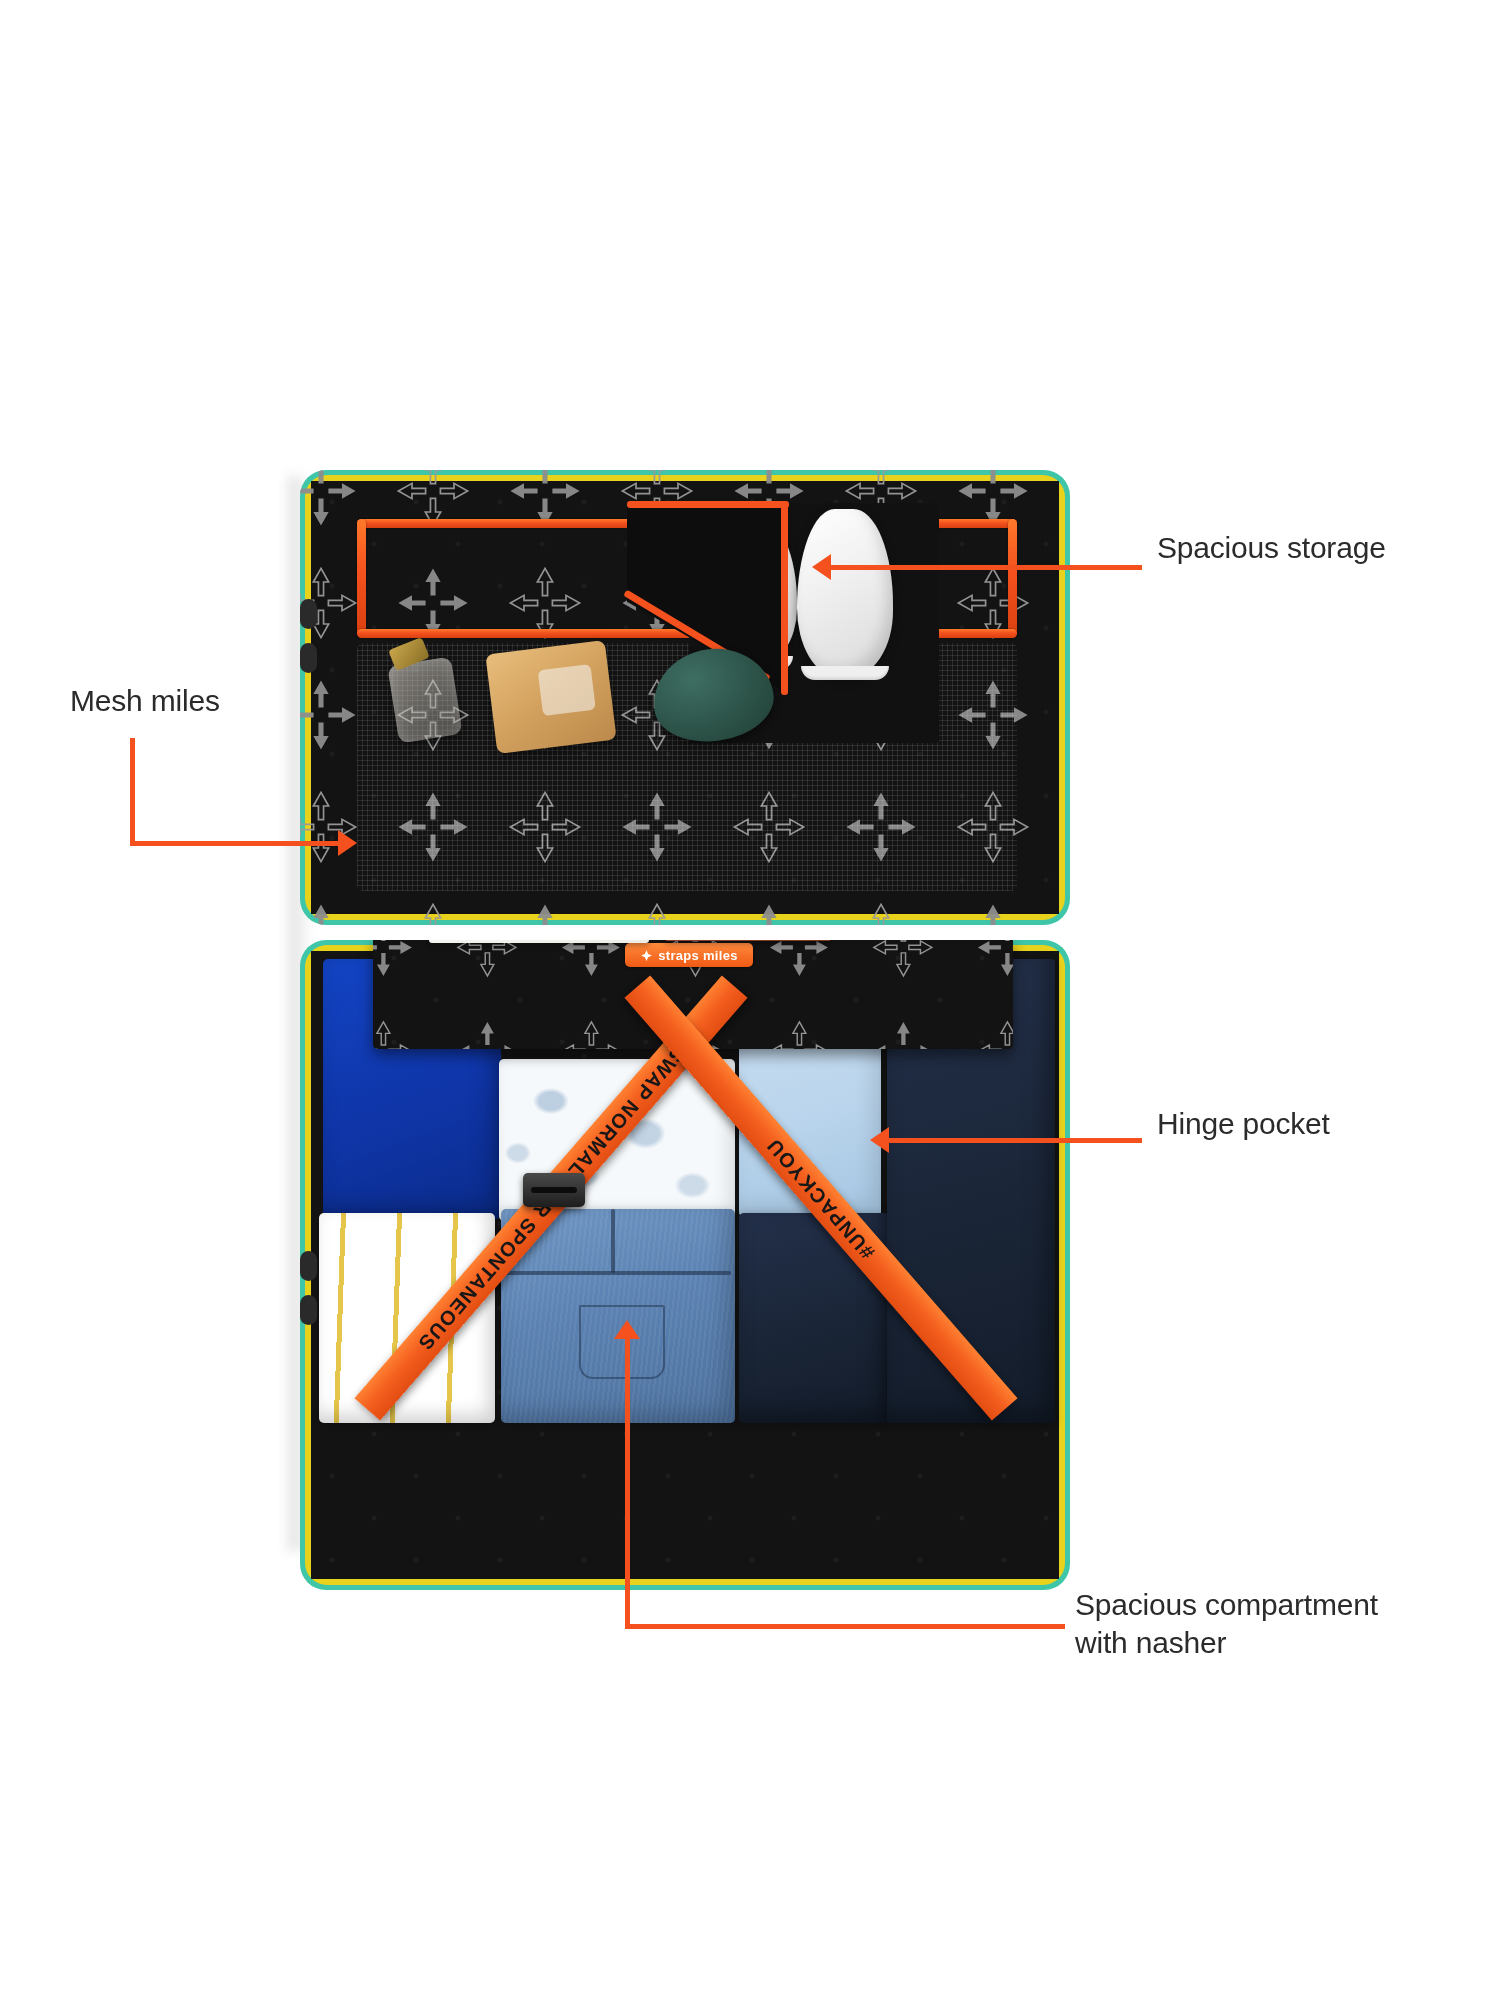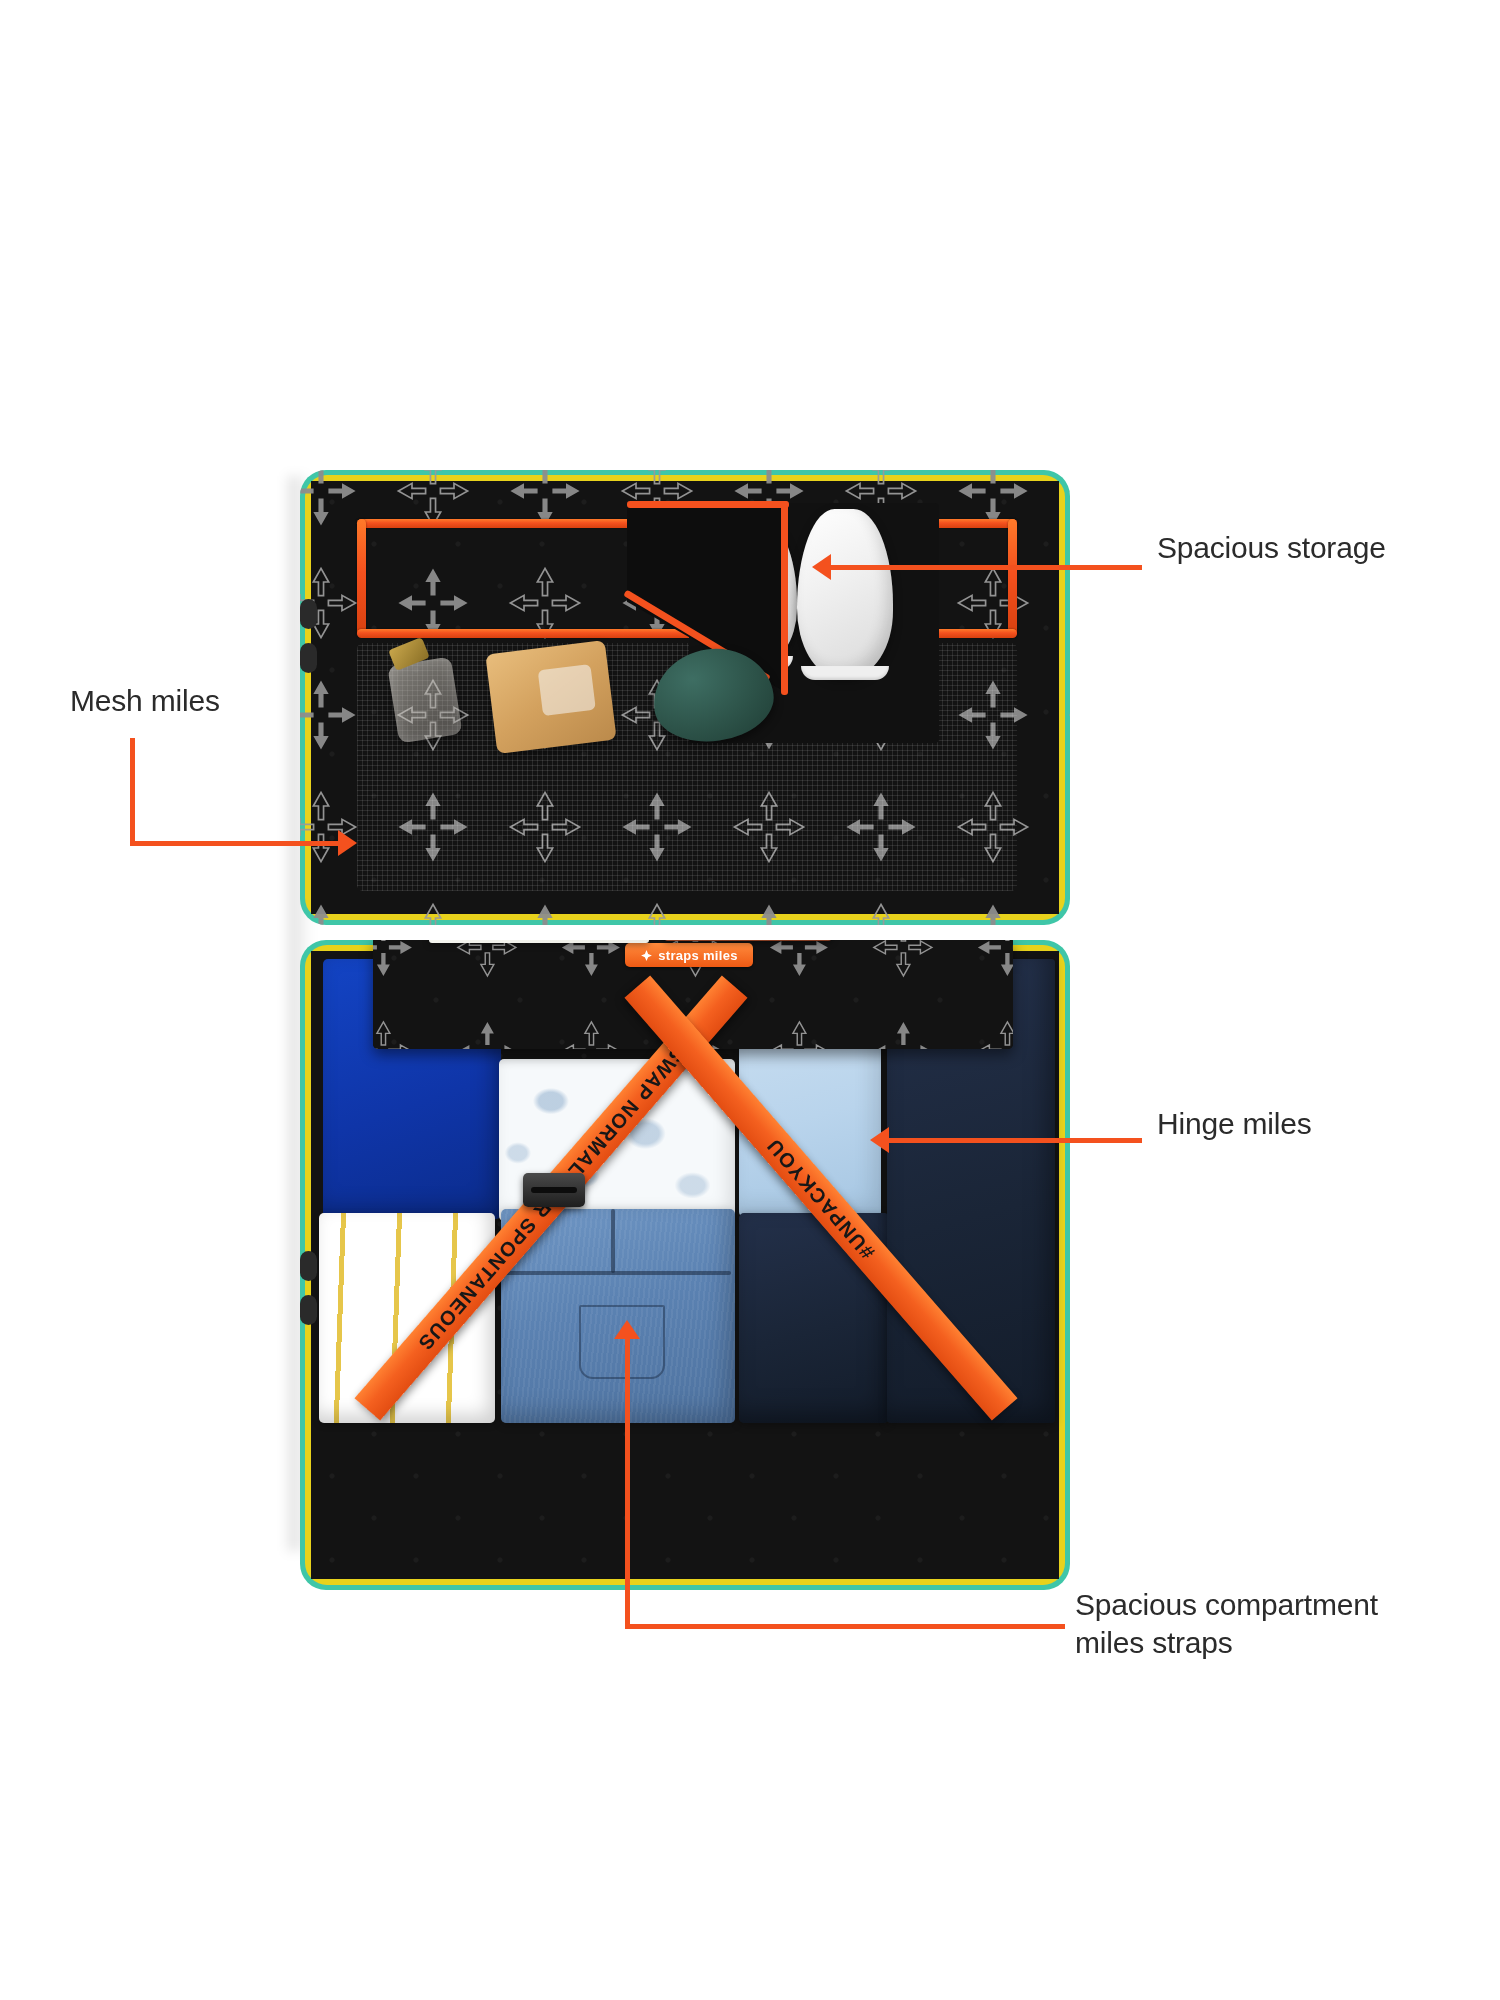--- a/index.html
+++ b/index.html
@@ -1341,21 +1341,21 @@
 
   <div class="callout" id="label-zippered">
     <div>Spacious storage</div>
   </div>
 
   <div class="callout" id="label-mesh">
     <div>Mesh miles</div>
   </div>
 
   <div class="callout" id="label-hinge">
-    <div>Hinge miles</div>
+    <div>Hinge pocket</div>
   </div>
 
   <div class="callout" id="label-straps">
     <div>Spacious compartment</div>
-    <div>miles straps</div>
+    <div>with nasher</div>
   </div>
 
 </div>
 
 </body></html>

